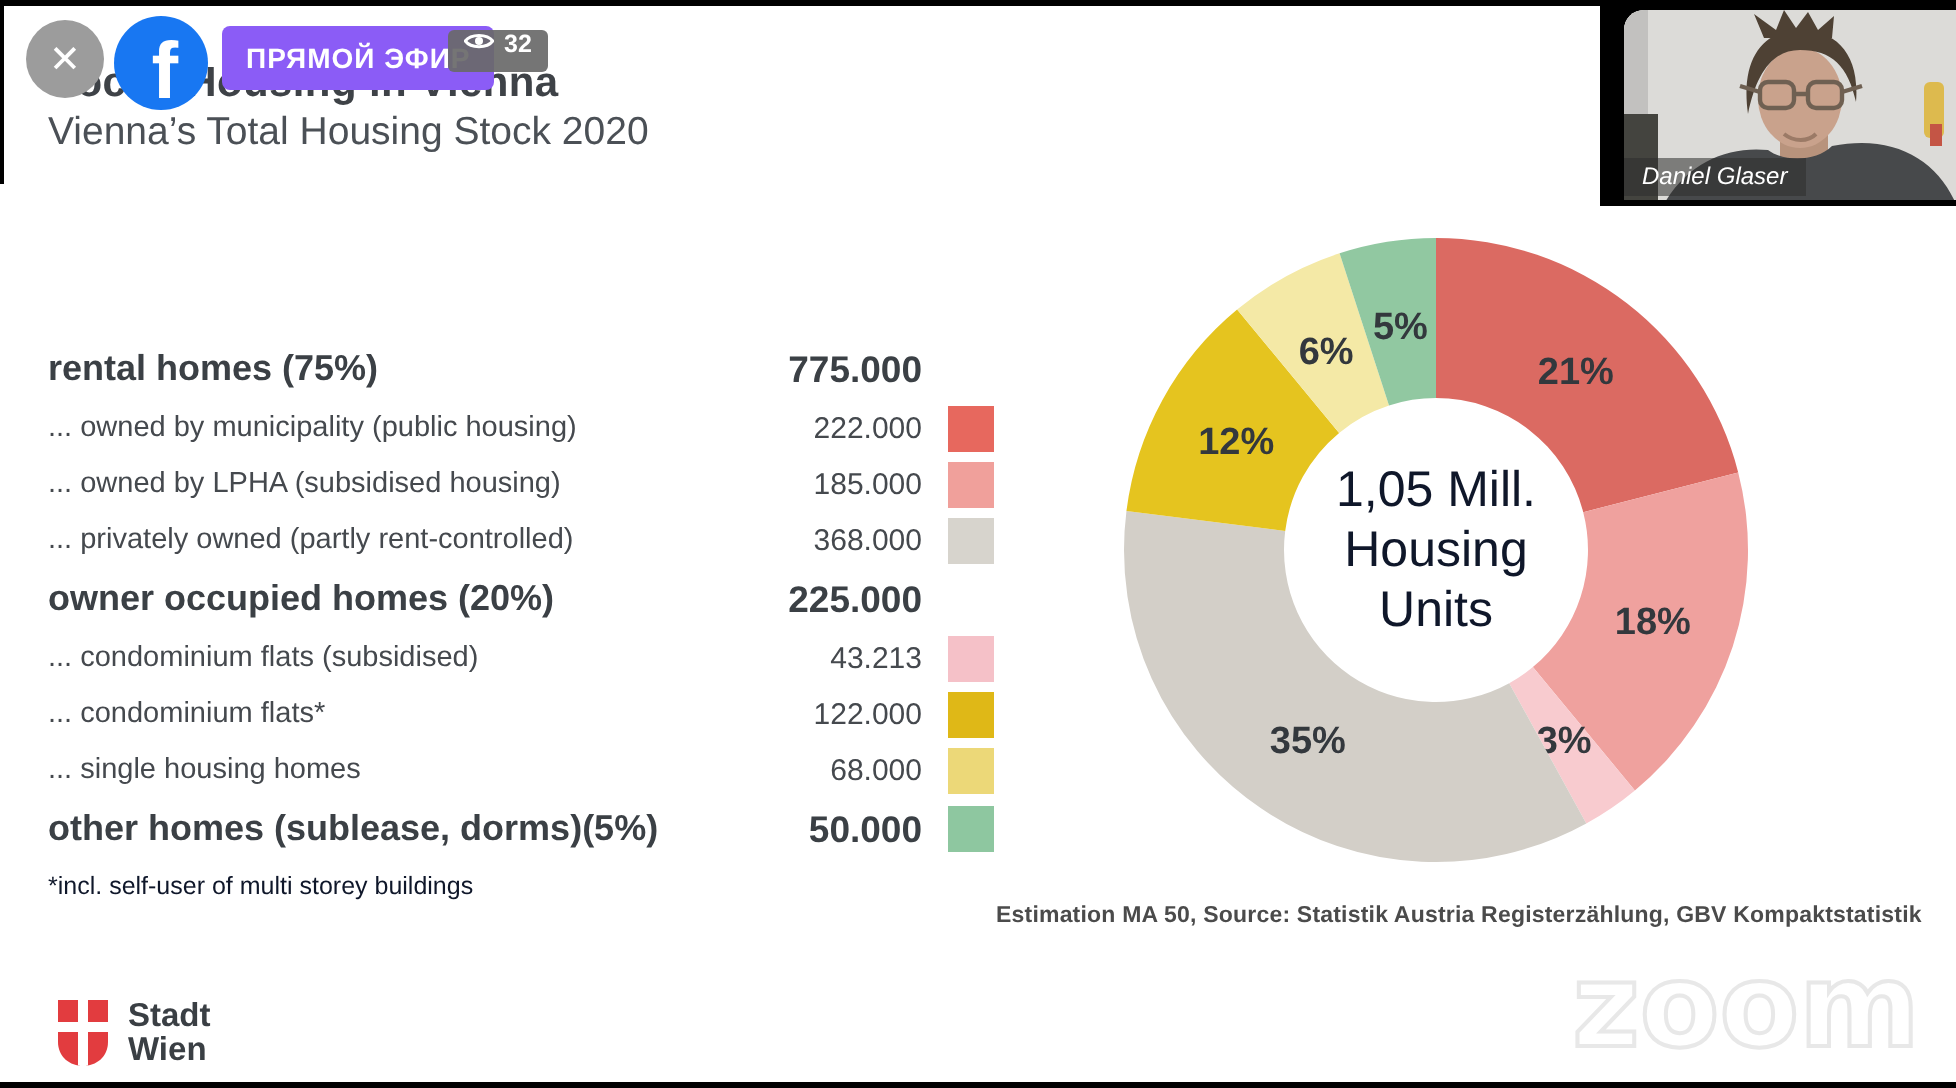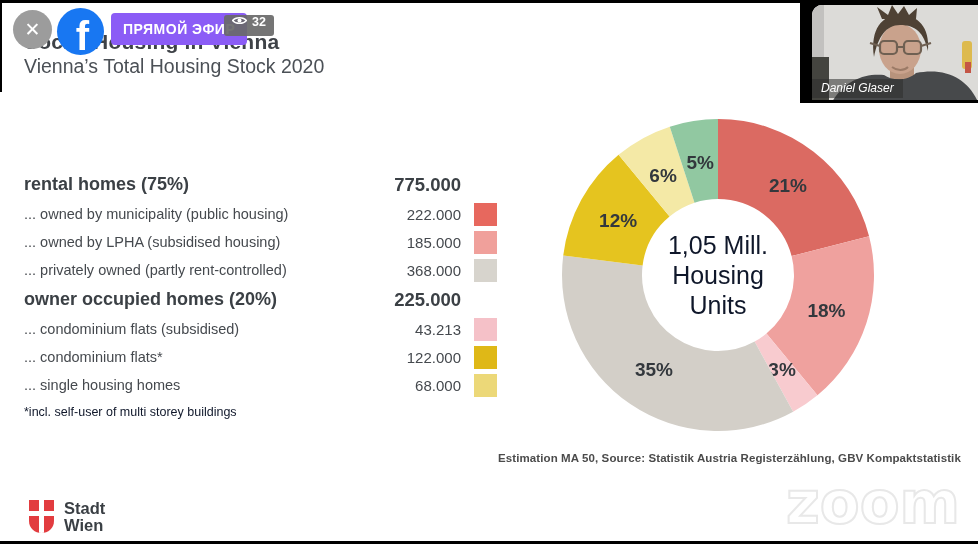--- a/index.html
+++ b/index.html
@@ -109,20 +109,25 @@
     </div>
     <div class="lrow">
       <span class="lbl">... condominium flats*</span>
       <span class="val">122.000</span>
       <span class="swatch" style="background-color: rgb(223, 184, 23);"></span>
     </div>
     <div class="lrow">
       <span class="lbl">... single housing homes</span>
       <span class="val">68.000</span>
       <span class="swatch" style="background-color: rgb(236, 216, 120);"></span>
+    </div>
+    <div class="lrow bold">
+      <span class="lbl">other homes (sublease, dorms)(5%)</span>
+      <span class="val">50.000</span>
+      <span class="swatch" style="background-color: rgb(142, 199, 160);"></span>
     </div>
     <div class="footnote">*incl. self-user of multi storey buildings</div>
   </div>
 
   <div class="donut-wrap">
     <svg id="donut" viewBox="0 0 324 324">
         <path d="M 162.00 6.00 A 156 156 0 0 1 313.10 123.20 L 235.61 143.10 A 76 76 0 0 0 162.00 86.00 Z" fill="#db6a62"></path>
         <text x="231.9" y="78.9" text-anchor="middle" class="donut-label">21%</text>
         <path d="M 313.10 123.20 A 156 156 0 0 1 261.44 282.20 L 210.44 220.56 A 76 76 0 0 0 235.61 143.10 Z" fill="#efa19e"></path>
         <text x="270.4" y="204.2" text-anchor="middle" class="donut-label">18%</text>

